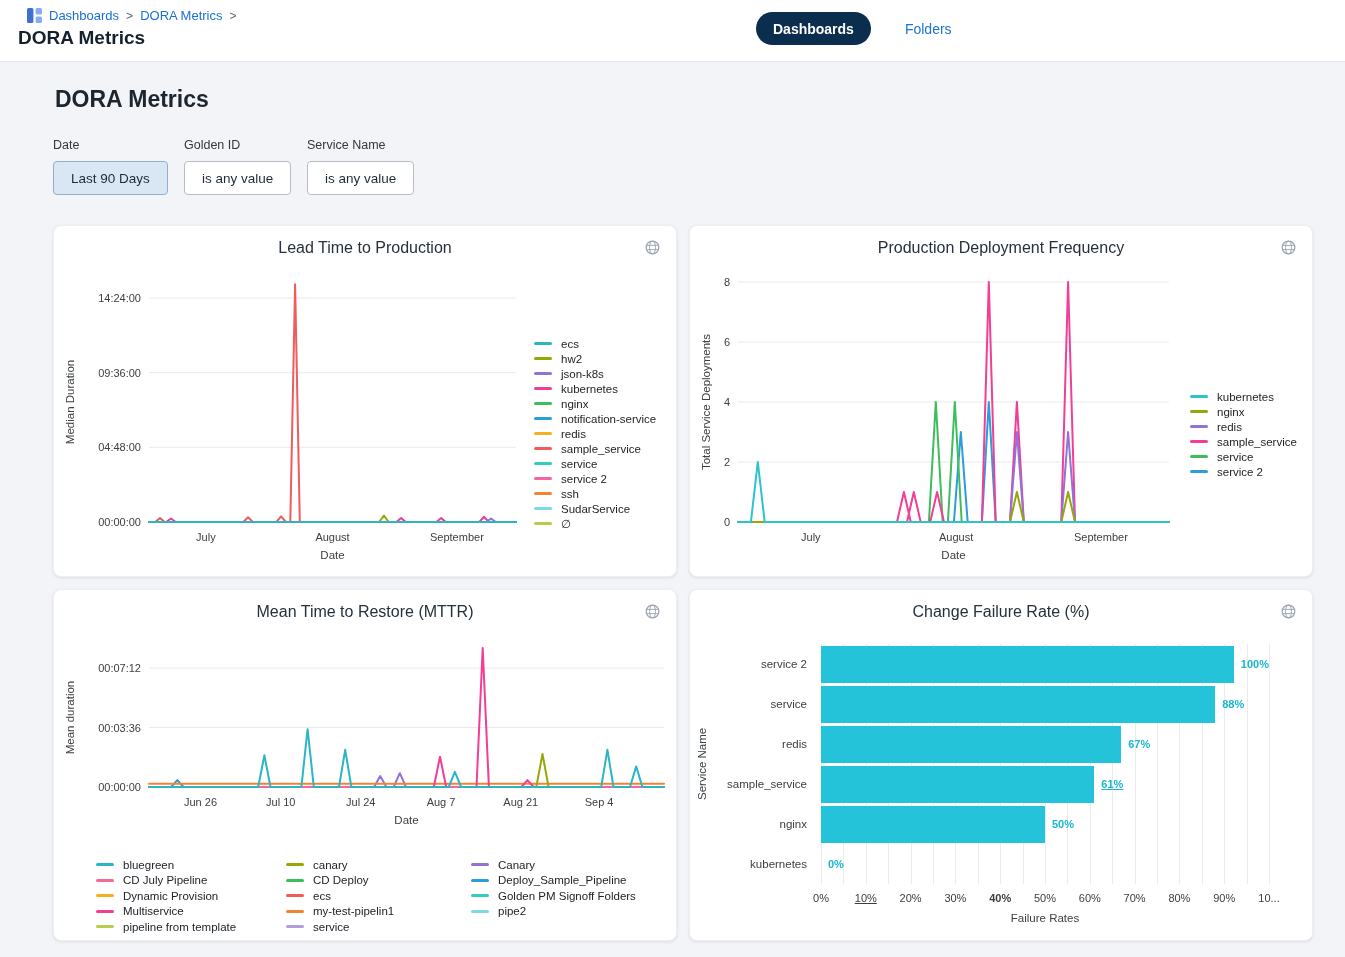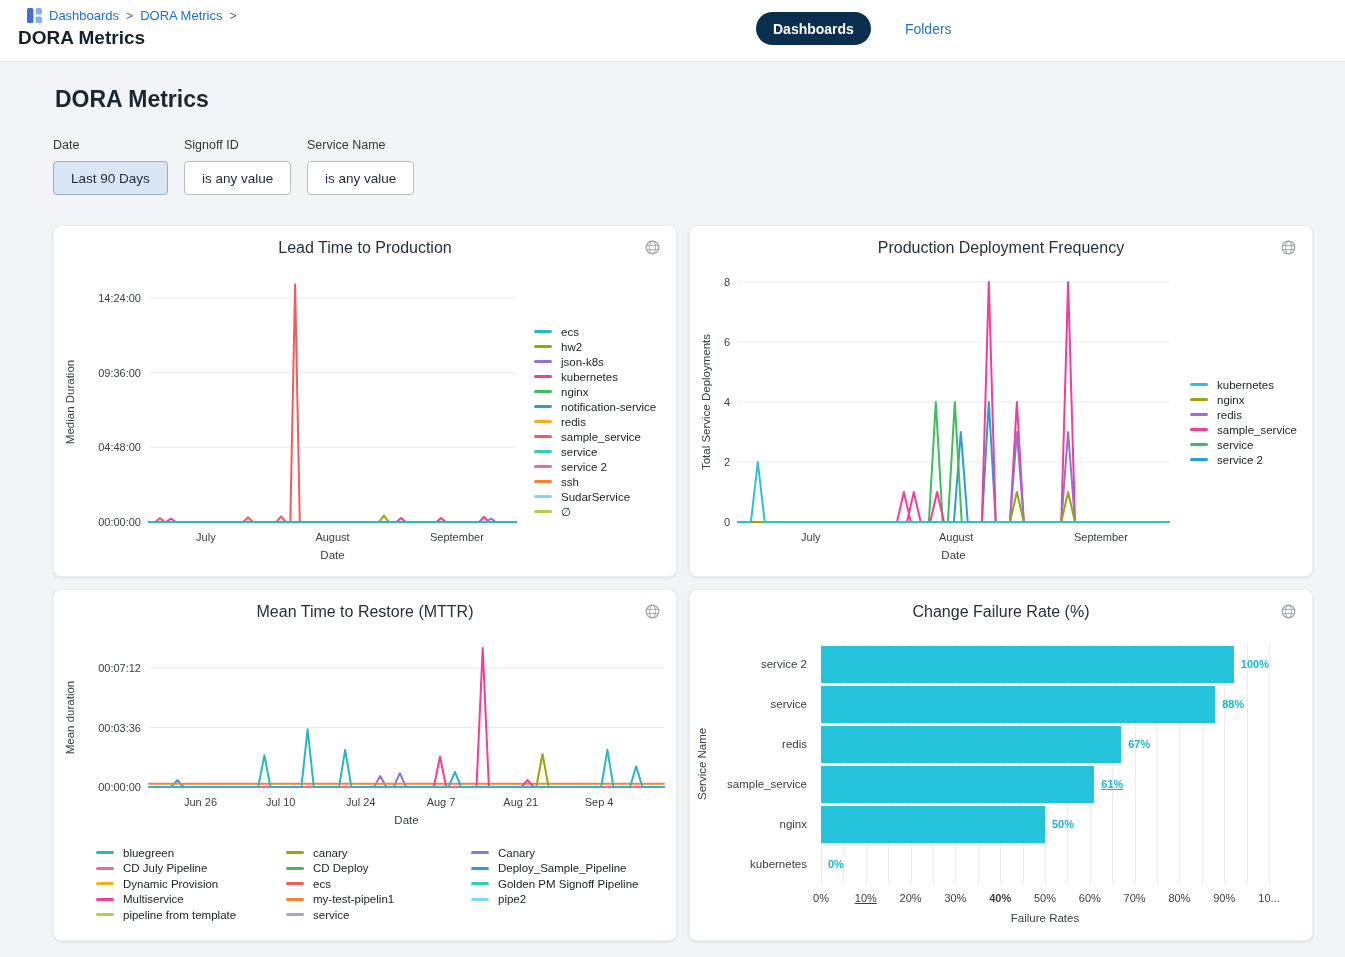--- a/index.html
+++ b/index.html
@@ -38,21 +38,21 @@
   
   svg text.tick { font-size:11px; fill:#3c4043; }
   svg text.atitle { font-size:11.5px; fill:#3c4043; }
   svg .end { text-anchor:end; } svg .mid { text-anchor:middle; }
   svg line.grid { stroke:#e8eaed; stroke-width:1; }
   svg line.axisline { stroke:#d3d8dd; }
   svg polyline.series { fill:none; stroke-width:2; stroke-linejoin:round; stroke-linecap:round; }
   .line-svg { position:absolute; left:0; }
 
   
-  .legend { position:absolute; display:flex; }
+  .legend { position:absolute; display:flex;margin-top:12px; }
   .legend-col { display:flex; flex-direction:column; }
   .legend-item { display:flex; align-items:center; height:15px; white-space:nowrap; cursor:pointer; }
   .swatch { width:18px; height:3px; border-radius:2px; margin-right:9px; flex:none; }
   .legend-label { font-size:11.5px; color:#212529; }
   .legend-bottom .legend-col:nth-child(1) { width:190px; }
   .legend-bottom .legend-col:nth-child(2) { width:185px; }
   .legend-bottom .legend-item { height:15.5px; }
 
   
   .bar-body { position:absolute; left:0; top:54px; width:624px; height:240px; }
@@ -95,21 +95,21 @@
 </header>
 
 <main>
   <h2 class="heading">DORA Metrics</h2>
 
   <div class="filter" style="left:53px">
     <div class="filter-label">Date</div>
     <button class="filter-btn active">Last 90 Days</button>
   </div>
   <div class="filter" style="left:184px">
-    <div class="filter-label">Signoff ID</div>
+    <div class="filter-label">Golden ID</div>
     <button class="filter-btn">is any value</button>
   </div>
   <div class="filter" style="left:307px">
     <div class="filter-label">Service Name</div>
     <button class="filter-btn">is any value</button>
   </div>
 
   <section class="card" style="left:53px;top:225px">
     <div class="card-title">Lead Time to Production</div>
     <span class="globe">
@@ -355,21 +355,21 @@
           <div class="legend-item">
             <span class="swatch" style="background: rgb(146, 114, 214);"></span>
             <span class="legend-label">Canary</span>
           </div>
           <div class="legend-item">
             <span class="swatch" style="background: rgb(45, 156, 219);"></span>
             <span class="legend-label">Deploy_Sample_Pipeline</span>
           </div>
           <div class="legend-item">
             <span class="swatch" style="background: rgb(47, 208, 183);"></span>
-            <span class="legend-label">Golden PM Signoff Pipeline</span>
+            <span class="legend-label">Golden PM Signoff Folders</span>
           </div>
           <div class="legend-item">
             <span class="swatch" style="background: rgb(127, 216, 232);"></span>
             <span class="legend-label">pipe2</span>
           </div>
         </div>
       </div>
   </section>
 
   <section class="card" style="left:689px;top:589px">

